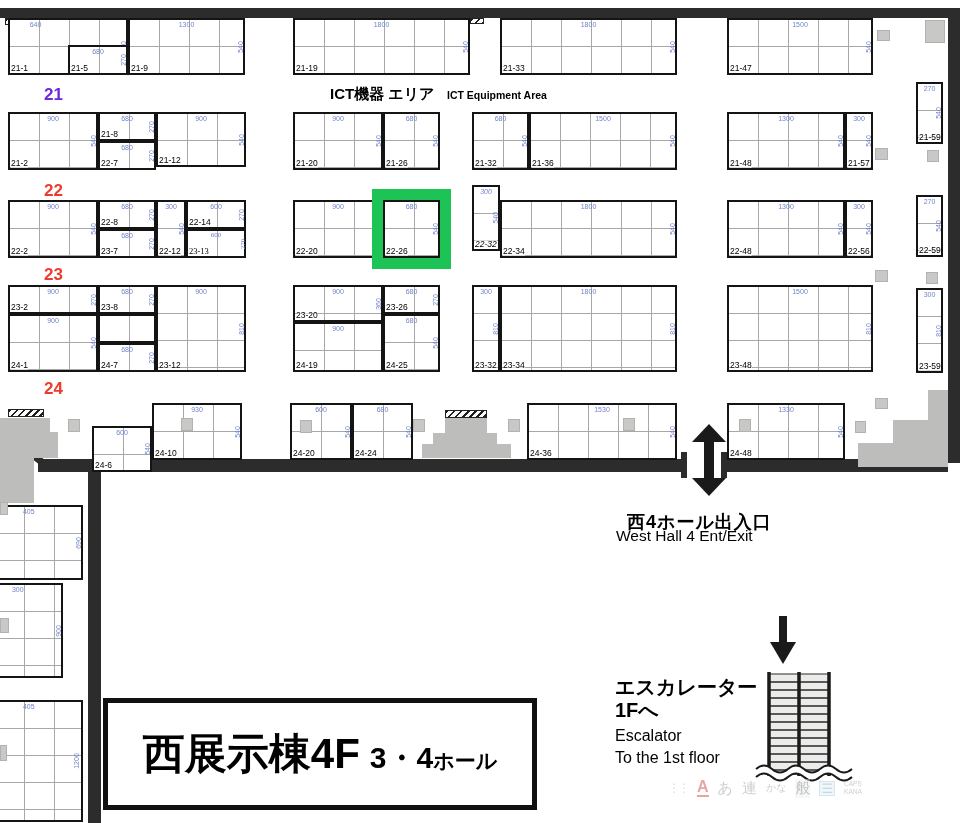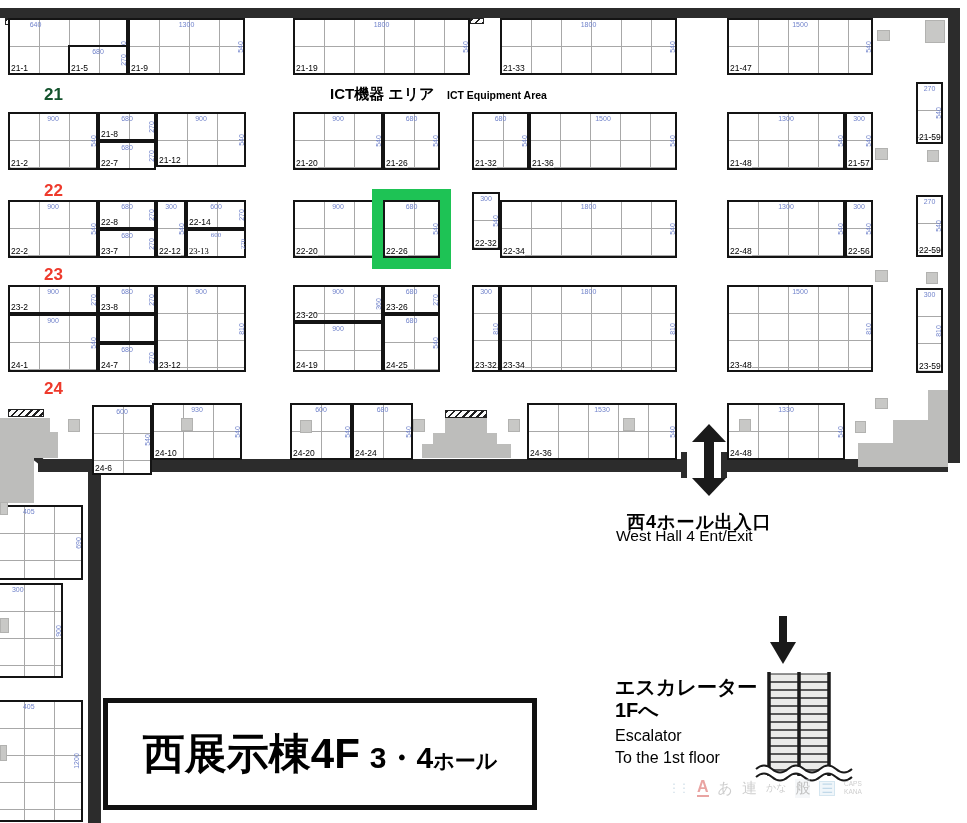--- a/index.html
+++ b/index.html
@@ -199,21 +199,21 @@
       <div class="booth" style="left: 293px; top: 200px; width: 90px; height: 58px;">
         <span class="dt" style="left: 50%;">900</span>
         <span class="dr">540</span>
         <span class="bl">22-20</span>
       </div>
       <div class="booth" style="left: 383px; top: 200px; width: 57px; height: 58px;">
         <span class="dt" style="left: 50%;">680</span>
         <span class="dr">540</span>
         <span class="bl">22-26</span>
       </div>
-      <div class="booth" style="left: 472px; top: 192px; width: 28px; height: 58px;">
+      <div class="booth" style="left: 472px; top: 185px; width: 28px; height: 66px; font-style: italic;">
         <span class="dt" style="left: 50%;">300</span>
         <span class="dr">540</span>
         <span class="bl">22-32</span>
       </div>
       <div class="booth" style="left: 500px; top: 200px; width: 177px; height: 58px;">
         <span class="dt" style="left: 50%;">1800</span>
         <span class="dr">540</span>
         <span class="bl">22-34</span>
       </div>
       <div class="booth" style="left: 727px; top: 200px; width: 118px; height: 58px;">
@@ -289,21 +289,21 @@
       <div class="booth" style="left: 727px; top: 285px; width: 146px; height: 87px;">
         <span class="dt" style="left: 50%;">1500</span>
         <span class="dr">810</span>
         <span class="bl">23-48</span>
       </div>
       <div class="booth" style="left: 916px; top: 288px; width: 27px; height: 85px;">
         <span class="dt" style="left: 50%;">300</span>
         <span class="dr">810</span>
         <span class="bl">23-59</span>
       </div>
-      <div class="booth" style="left: 92px; top: 405px; width: 60px; height: 70px;">
+      <div class="booth" style="left: 92px; top: 426px; width: 60px; height: 46px;">
         <span class="dt" style="left: 50%;">600</span>
         <span class="dr">540</span>
         <span class="bl">24-6</span>
       </div>
       <div class="booth" style="left: 152px; top: 403px; width: 90px; height: 57px;">
         <span class="dt" style="left: 50%;">930</span>
         <span class="dr">540</span>
         <span class="bl">24-10</span>
       </div>
       <div class="booth" style="left: 290px; top: 403px; width: 62px; height: 57px;">
@@ -337,21 +337,21 @@
       <div class="booth" style="left: -37px; top: 700px; width: 120px; height: 122px;">
         <span class="dt" style="left: 55%;">405</span>
         <span class="dr">1200</span>
       </div>
       <div class="hlframe" style="left: 372px; top: 189px; width: 79px; height: 80px; border: 11px solid rgb(30, 195, 85);"></div>
     </div>
 
   <div class="jplab" id="ict-jp">ICT機器 エリア</div>
   <div class="jplab" id="ict-en">ICT Equipment Area</div>
   <div id="rowlab-layer">
-      <div class="rowlab" style="left: 44px; top: 86px; color: #14532d;">21</div>
+      <div class="rowlab" style="left: 44px; top: 86px; color: #6d28d9;">21</div>
       <div class="rowlab" style="left: 44px; top: 182px; color: rgb(238, 58, 44);">22</div>
       <div class="rowlab" style="left: 44px; top: 266px; color: rgb(238, 58, 44);">23</div>
       <div class="rowlab" style="left: 44px; top: 380px; color: rgb(238, 58, 44);">24</div>
     </div>
 
   <svg style="left:692px;top:424px;" width="34" height="72" viewBox="0 0 34 72">
     <polygon points="17,0 0,18 34,18" fill="#1a1a1a"></polygon>
     <rect x="12" y="15" width="10" height="42" fill="#1a1a1a"></rect>
     <polygon points="0,54 34,54 17,72" fill="#1a1a1a"></polygon>
   </svg>

